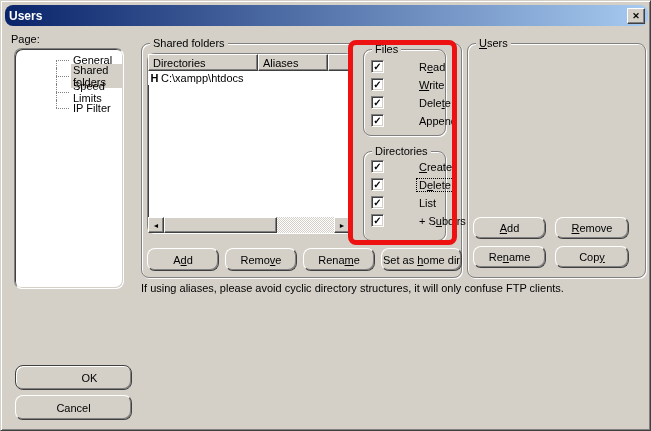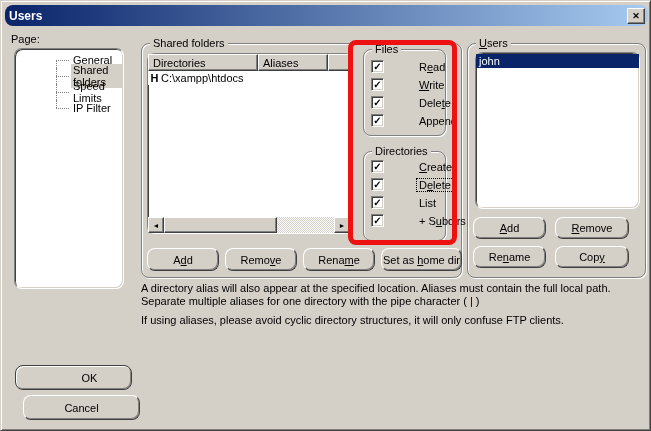--- a/index.html
+++ b/index.html
@@ -184,45 +184,39 @@
   <div class="abs btn" style="left:302px;top:247px;width:72px;height:23px;">
       <span>Rena<u>m</u>e</span>
     </div>
   <div class="abs btn" style="left:380px;top:247px;width:81px;height:23px;">
       <span>Set as <u>h</u>ome dir</span>
     </div>
 
   <div class="abs groupbox" style="left:466px;top:42px;width:179px;height:235px;">
     <span class="group-label"><u>U</u>sers</span>
   </div>
-  <div class="abs sunken" style="left:474px;top:51px;width:165px;height:157px;padding-top:1px;">
-    <div class="user-row selected">
-      <span>john</span>
-    </div>
-  </div>
   <div class="abs btn" style="left:472px;top:216px;width:73px;height:22px;">
       <span><u>A</u>dd</span>
     </div>
   <div class="abs btn" style="left:554px;top:216px;width:74px;height:22px;">
       <span><u>R</u>emove</span>
     </div>
   <div class="abs btn" style="left:472px;top:245px;width:73px;height:22px;">
       <span>Re<u>n</u>ame</span>
     </div>
   <div class="abs btn" style="left:554px;top:245px;width:74px;height:22px;">
       <span>Cop<u>y</u></span>
     </div>
 
   <div class="abs notes" style="left:140px;top:281px;width:508px;">
-    <div class="para">A directory alias will also appear at the specified location. Aliases must contain the full local path. Separate multiple aliases for one directory with the pipe character ( | )</div>
     <div class="para">If using aliases, please avoid cyclic directory structures, it will only confuse FTP clients.</div>
   </div>
 
   <div class="abs btn default" style="left:14px;top:364px;width:117px;height:25px;padding-left:32px;">
       <span>OK</span>
     </div>
-  <div class="abs btn" style="left:22px;top:394px;width:117px;height:25px;">
+  <div class="abs btn" style="left:14px;top:394px;width:117px;height:25px;">
       <span>Cancel</span>
     </div>
 
   <div class="abs annotation" style="left:347px;top:39px;width:109px;height:205px;"></div>
 
 </div>
 
 </body></html>

